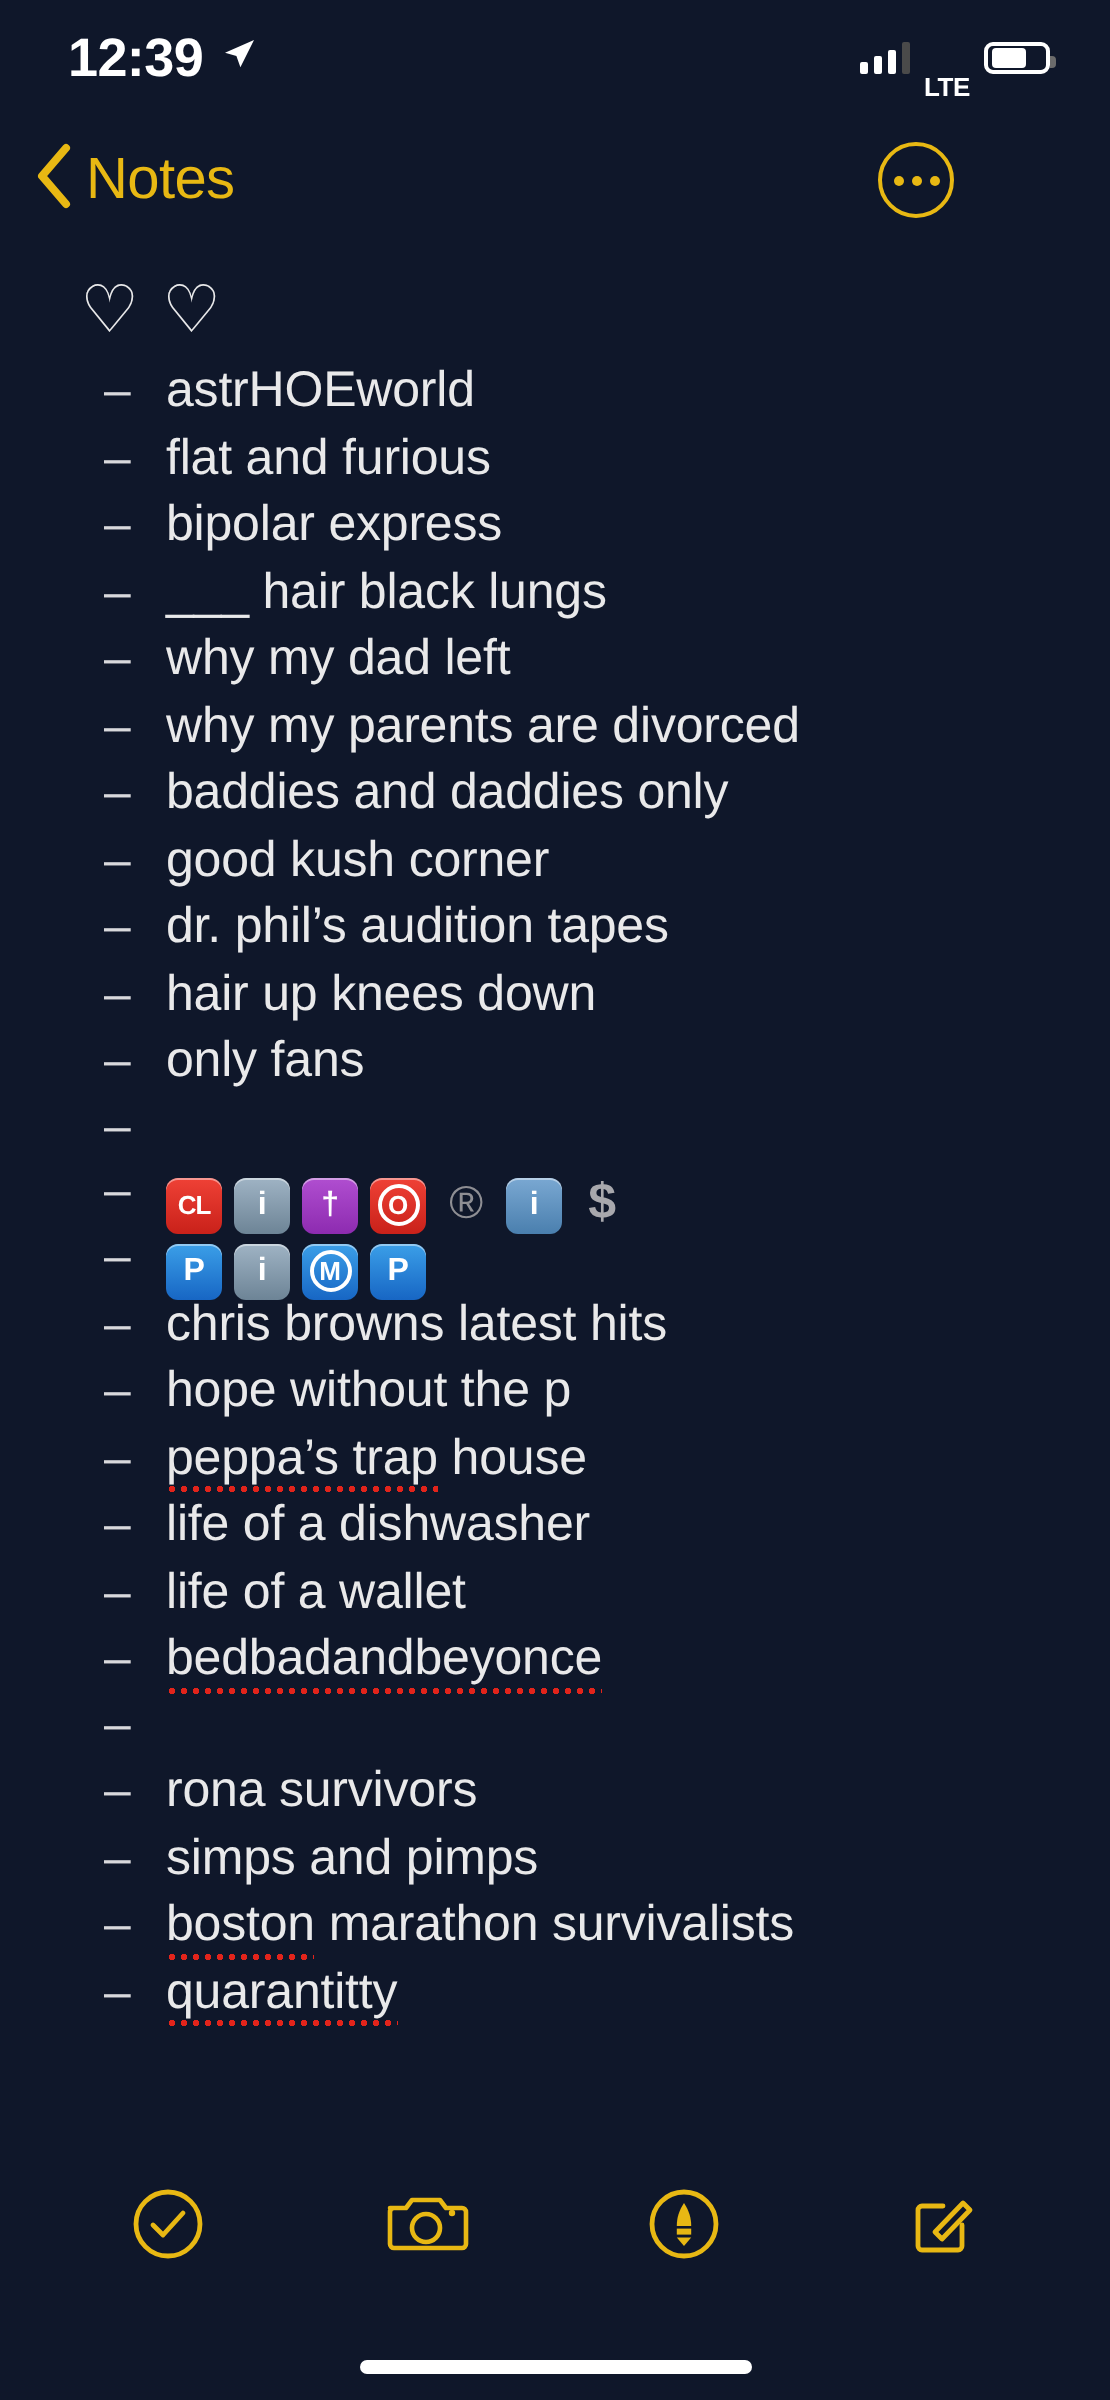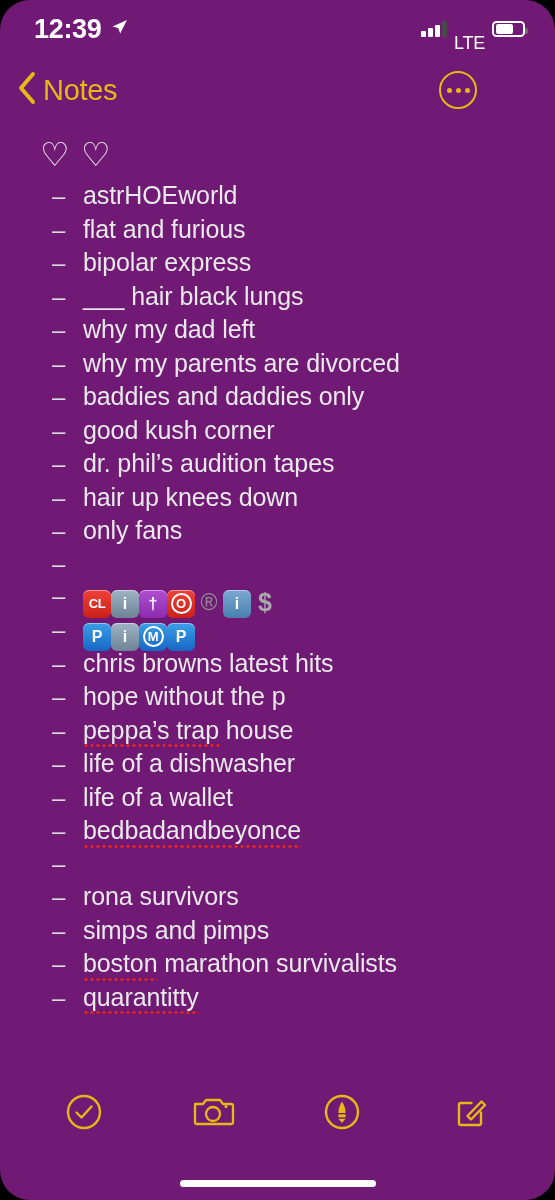--- a/index.html
+++ b/index.html
@@ -2,39 +2,39 @@
 <html><head>
 <meta charset="utf-8">
 <style>
   * { margin:0; padding:0; box-sizing:border-box; }
   html, body {
     width:555px; height:1200px;
     background:#000; overflow:hidden;
     font-family:"Liberation Sans", sans-serif;
     -webkit-font-smoothing:antialiased;
   }
-  .phone { position:relative; width:555px; height:1200px; background:#701a75;border-radius:30px; }
+  .phone { position:relative; width:555px; height:1200px; background:#0f172a; }
 
   
   .statusbar {
     position:absolute; top:0; left:0; width:555px; height:58px;
     display:flex; align-items:center; justify-content:space-between;
     padding:0 30px 0 34px;
   }
   .sb-left { display:flex; align-items:center; gap:7px; }
   .sb-time { color:#fff; font-size:27px; font-weight:700; letter-spacing:-0.3px; }
   .loc-arrow { display:block; }
   .sb-right { display:flex; align-items:center; gap:7px; }
   .bars { display:flex; align-items:flex-end; gap:2.5px; height:16px; }
   .bars i { display:block; width:4.5px; background:#fff; border-radius:1px; }
   .bars i:nth-child(1){ height:6px; }
   .bars i:nth-child(2){ height:9px; }
   .bars i:nth-child(3){ height:12.5px; }
   .bars i:nth-child(4){ height:16px; background:#4a4a4a; }
-  .lte { color:#fff; font-size:18px; font-weight:400; letter-spacing:-0.2px;margin-top:29px; }
+  .lte { color:#fff; font-size:13px; font-weight:700; letter-spacing:-0.2px;margin-top:29px; }
   .batt { position:relative; width:33px; height:16px; border:2px solid #fff;
           border-radius:4.5px; display:flex; align-items:center; }
   .batt::after { content:""; position:absolute; right:-5px; top:4.5px;
           width:3px; height:6px; background:#6b6b6b; border-radius:0 2px 2px 0; }
   .batt .fill { height:9.5px; background:#fff; border-radius:2px; margin-left:2px; }
 
   
   .navbar {
     position:absolute; top:64px; left:0; width:499px; height:52px;
     display:flex; align-items:center; justify-content:space-between;
@@ -75,21 +75,21 @@
     line-height:32.5px; position:relative; white-space:nowrap;
   }
   .sp { position:relative; display:inline-block; }
   .sp::after {
     content:""; position:absolute; left:0; right:0; bottom:-1px; height:3px;
     background-image: radial-gradient(circle, #e2241b 45%, rgba(0,0,0,0) 46%);
     background-size:6px 3px; background-repeat:repeat-x;
   }
 
   
-  .emoji-row { display:flex; align-items:flex-end; gap:0; line-height:32.5px; }
+  .emoji-row { display:flex; align-items:flex-end; gap:6px; line-height:32.5px; }
   .tile {
     width:28px; height:28px; border-radius:6px;
     display:inline-flex; align-items:center; justify-content:center;
     color:#fff; font-weight:700; font-size:16px; line-height:1;
     box-shadow:inset 0 1px 0 rgba(255,255,255,.45);
     position:relative; top:4px;
   }
   .tile.red  { background:linear-gradient(#ef4136,#c9211a); }
   .tile.grey { background:linear-gradient(#9fb3c4,#6d8496); }
   .tile.purple { background:linear-gradient(#b04ed0,#8d2bb0); }

